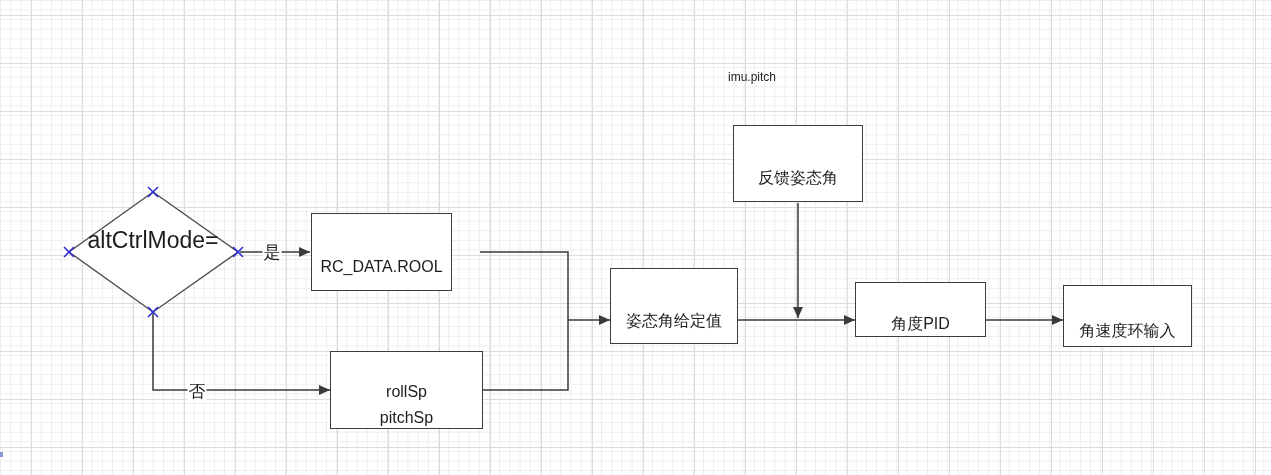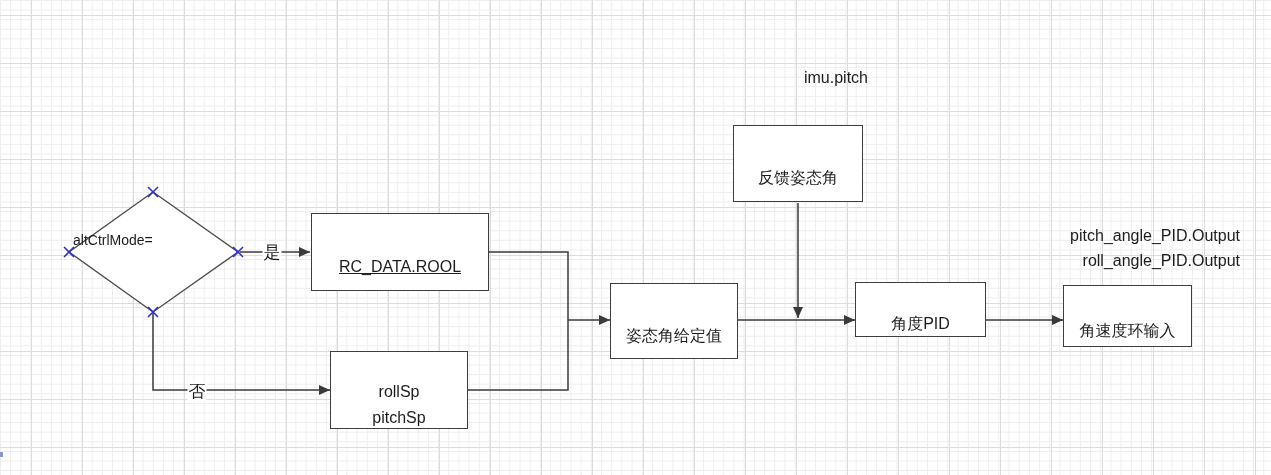--- a/index.html
+++ b/index.html
@@ -22,27 +22,27 @@
   .node{
     position:absolute;z-index:2;box-sizing:border-box;
     background:#ffffff;border:1.5px solid #3d3d3d;
     display:flex;align-items:center;justify-content:center;
     text-align:center;
   }
   .node .t{font-size:16px;line-height:26px;margin-top:29px;}
   .node .t span{display:block;}
   .cjk{font-size:17px;}
   .dlabel{
-    position:absolute;z-index:3;text-align:left;
-    font-size:14px;line-height:26px;
+    position:absolute;z-index:3;text-align:center;
+    font-size:23px;line-height:26px;
   }
   .dlabel span{display:block;}
   .ann{
-    position:absolute;z-index:3;text-align:right;
-    font-size:16px;line-height:25px;
+    position:absolute;z-index:3;text-align:left;
+    font-size:12px;line-height:25px;
   }
   .ann span{display:block;}
   .branch{
     position:absolute;z-index:3;font-size:17px;line-height:18px;
     background:#ffffff;padding:0 1px;
     transform:translate(-50%,-50%);
   }
   .edge-mark{position:absolute;left:0;top:452px;width:3px;height:5px;background:#8c95d0;z-index:1;}
 </style>
 </head>
@@ -90,53 +90,49 @@
     </g>
   </svg>
 
   <div class="dlabel" style="left:73px;top:227px;width:160px;">
     <span>altCtrlMode=</span>
   </div>
 
   <div class="branch" style="left:272px;top:253px;">是</div>
   <div class="branch" style="left:197px;top:392px;">否</div>
 
-  <div class="node" style="left:311px;top:213px;width:178px;height:78px;text-decoration:underline;">
+  <div class="node" style="left:311px;top:213px;width:141px;height:78px;">
     <div class="t">
       <span>RC_DATA.ROOL</span>
     </div>
   </div>
 
-  <div class="node" style="left:330px;top:351px;width:138px;height:78px;">
+  <div class="node" style="left:330px;top:351px;width:153px;height:78px;">
     <div class="t">
       <span>rollSp</span>
       <span>pitchSp</span>
     </div>
   </div>
 
-  <div class="node" style="left:610px;top:283px;width:128px;height:76px;">
+  <div class="node" style="left:610px;top:268px;width:128px;height:76px;">
     <div class="t cjk">姿态角给定值</div>
   </div>
 
   <div class="node" style="left:733px;top:125px;width:130px;height:77px;">
     <div class="t cjk">反馈姿态角</div>
   </div>
 
   <div class="node" style="left:855px;top:282px;width:131px;height:55px;">
     <div class="t cjk">角度PID</div>
   </div>
 
   <div class="node" style="left:1063px;top:285px;width:129px;height:62px;">
     <div class="t cjk">角速度环输入</div>
   </div>
 
   <div class="ann" style="left:728px;top:65px;width:140px;">
     <span>imu.pitch</span>
   </div>
 
-  <div class="ann" style="left:1020px;top:223px;width:220px;">
-    <span>pitch_angle_PID.Output</span>
-    <span>roll_angle_PID.Output</span>
-  </div>
 
   <div class="edge-mark"></div>
 
 </div>
 
 </body></html>

